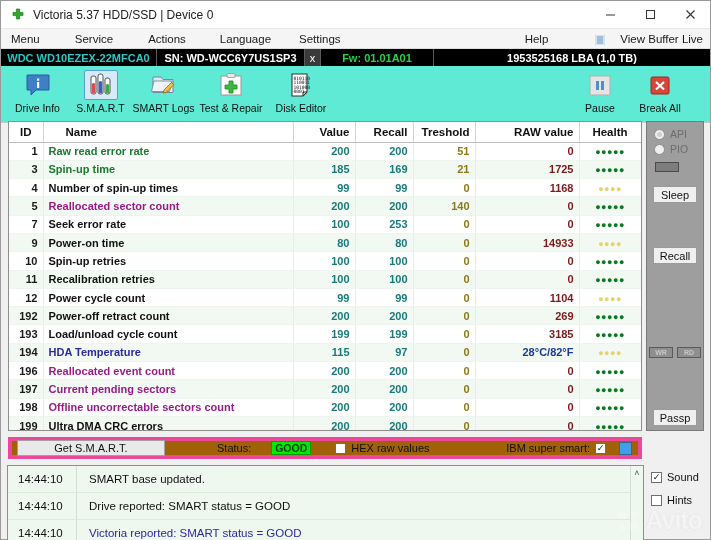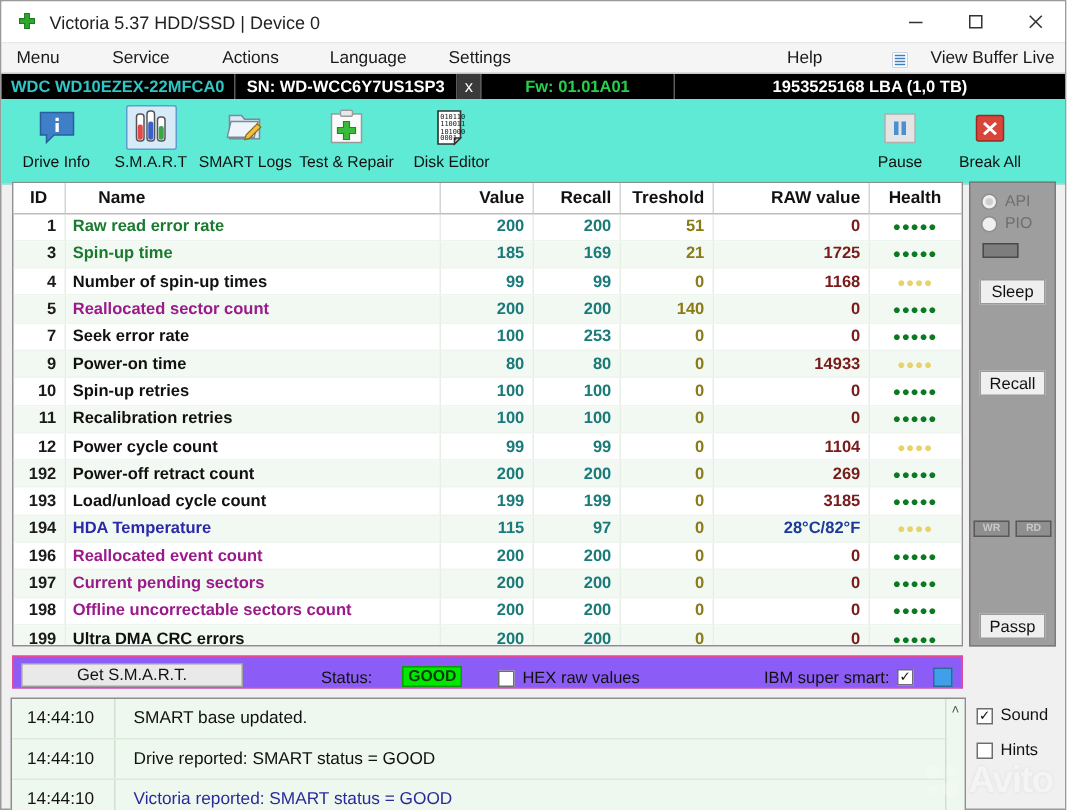--- a/index.html
+++ b/index.html
@@ -30,21 +30,21 @@
   .vb-icon{display:inline-block;width:10px;height:10px;}
 
   
   .drivebar{height:17px;background:#000000;display:flex;align-items:center;
             font-size:11px;font-weight:bold;}
   .dcell{height:17px;display:flex;align-items:center;justify-content:center;
          border-right:1px solid #5a5a5a;box-sizing:border-box;}
   .dc-model{width:156px;color:#2ec6c6;}
   .dc-sn{width:148px;color:#ffffff;}
   .dc-x{width:16px;color:#ffffff;background:#3a3a3a;font-weight:normal;}
-  .dc-fw{width:129px;color:#27d04c;}
+  .dc-fw{width:113px;color:#27d04c;}
   .dc-lba{flex:1;color:#ffffff;border-right:none;}
 
   
   .toolbar{height:54px;background:#5eead4;display:flex;align-items:flex-start;
            border-bottom:1px solid #c8c8c8;padding-top:2px;position:relative;}
   .tool{width:63px;display:flex;flex-direction:column;align-items:center;
         cursor:default;padding-top:2px;}
   .tool .ibox{width:34px;height:30px;display:flex;align-items:center;justify-content:center;
               border:1px solid transparent;box-sizing:border-box;border-radius:2px;}
   .tool.selected .ibox{border:1px solid #5a9fd4;background:#d6eaf8;}
@@ -101,22 +101,22 @@
   .sbtn{width:44px;height:17px;margin:10px auto 0 auto;background:#efefef;
         border:1px solid #9a9a9a;box-sizing:border-box;display:flex;
         align-items:center;justify-content:center;font-size:11px;color:#111;}
   .wrrd{display:flex;gap:4px;justify-content:center;}
   .tiny{width:24px;height:11px;background:#8f8f8f;border:1px solid #5a5a5a;
         box-sizing:border-box;display:flex;align-items:center;justify-content:center;
         font-size:7px;color:#c8c8c8;font-weight:bold;}
 
   
   .statusstrip{position:absolute;left:7px;top:318px;width:634px;height:22px;
-               background:#8b5cf6;border:1px solid #ec4899;box-sizing:border-box;
-               display:flex;align-items:flex-end;}
+               background:#a16207;border:4px solid #ec4899;box-sizing:border-box;
+               display:flex;align-items:center;}
   .getsmart{width:148px;height:16px;margin-left:5px;background:#e9e9e9;
             border:1px solid #a0a0a0;box-sizing:border-box;display:flex;
             align-items:center;justify-content:center;font-size:11px;color:#111;}
   .st-lbl{margin-left:52px;font-size:11px;color:#111;}
   .st-badge{margin-left:20px;width:40px;height:14px;background:#00e800;
             border:1px solid #0a9a0a;box-sizing:border-box;display:flex;
             align-items:center;justify-content:center;font-size:10.5px;
             font-weight:bold;color:#0a3a0a;}
   .cbx{width:11px;height:11px;background:#ffffff;border:1px solid #6e6e6e;
        box-sizing:border-box;display:flex;align-items:center;justify-content:center;

